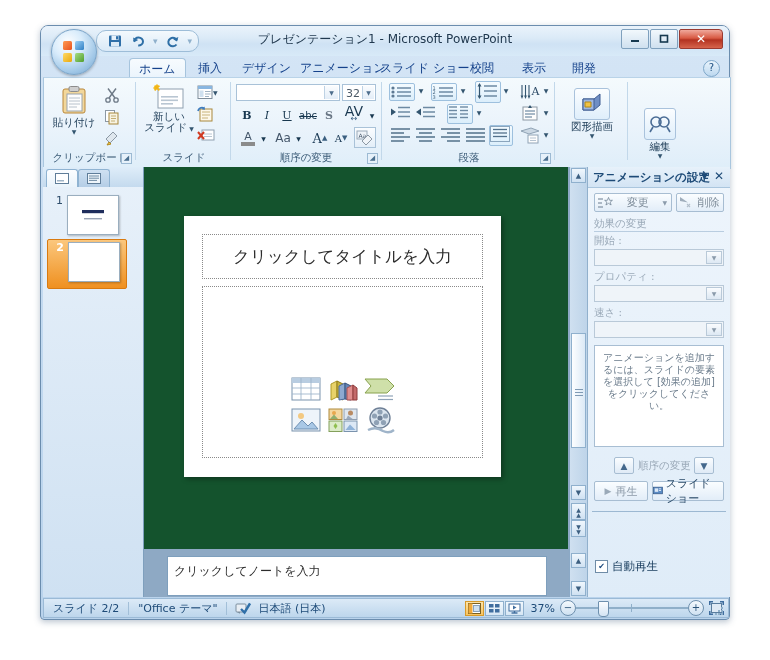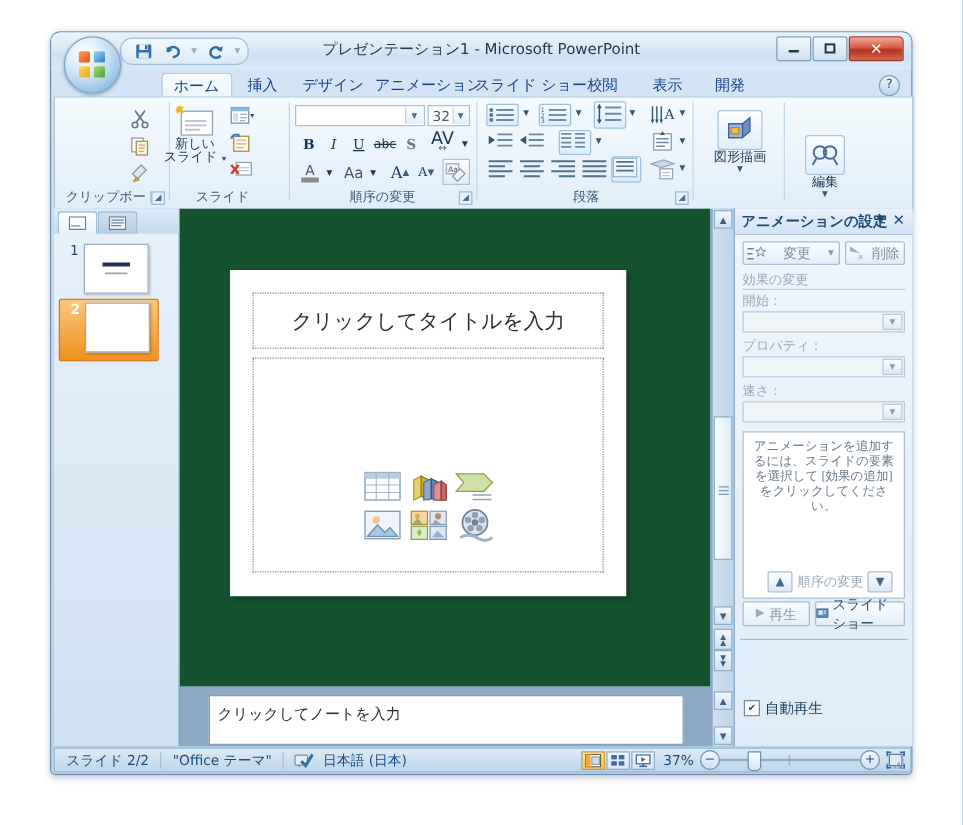--- a/index.html
+++ b/index.html
@@ -142,22 +142,22 @@
   #anihdr .d{position:absolute;right:22px;top:4px;font-size:9px;color:#1d4a77;cursor:pointer;}
   #anihdr .x{position:absolute;right:6px;top:2px;font-size:12px;color:#1d4a77;cursor:pointer;}
   .anibtn{position:absolute;box-sizing:border-box;border:1px solid #a7bdd2;border-radius:2px;
     background:linear-gradient(180deg,#fafdff,#e2edf8);display:flex;align-items:center;cursor:pointer;}
   .dimlabel{position:absolute;font-size:10.5px;color:#9aa9b8;}
   .sectionline{position:absolute;height:1px;background:#b9cde0;}
   .combo{position:absolute;box-sizing:border-box;border:1px solid #b9c9d8;background:#eff4f9;}
   .combo .arrow{position:absolute;right:1px;top:1px;width:14px;bottom:1px;
     border:1px solid #b9c9d8;background:linear-gradient(180deg,#fafcfe,#dde8f3);
     display:flex;align-items:center;justify-content:center;font-size:6px;color:#8b9bab;}
-  #anilist{position:absolute;left:6px;top:178px;width:130px;height:134px;
-    background:#fff;border:1px solid #a8bed3;box-sizing:border-box;font-family:Liberation Serif, serif;}
+  #anilist{position:absolute;left:6px;top:178px;width:130px;height:102px;
+    background:#fff;border:1px solid #a8bed3;box-sizing:border-box;}
   #anilist .msg{padding:6px 5px 0;font-size:10px;color:#6a7b8b;text-align:center;line-height:12px;}
   .orderbtn{position:absolute;width:20px;height:17px;box-sizing:border-box;border:1px solid #a7bdd2;
     border-radius:2px;background:linear-gradient(180deg,#fafdff,#dfeaf6);
     display:flex;align-items:center;justify-content:center;font-size:9px;color:#44688c;cursor:pointer;}
   #chk{position:absolute;left:7px;top:392px;display:flex;align-items:center;gap:4px;cursor:pointer;}
   #chk .box{width:11px;height:11px;background:#fff;border:1px solid #6f8ca7;
     display:flex;align-items:center;justify-content:center;font-size:8px;color:#16457a;}
   
   #status{position:absolute;left:2px;top:572px;width:686px;height:20px;
     background:linear-gradient(180deg,#dceaf7,#bdd6ec);border:1px solid #9bbad6;box-sizing:border-box;
@@ -242,20 +242,35 @@
     <div class="rtab" style="left:330px;">スライド ショー</div>
     <div class="rtab" style="left:420px;">校閲</div>
     <div class="rtab" style="left:472px;">表示</div>
     <div class="rtab" style="left:522px;">開発</div>
     <div id="helpbtn">?</div>
   </div>
 
   <div id="ribbon">
 
     <div class="rgroup" style="left:0;width:92px;">
+      <div class="bigbtn" style="left:6px;top:7px;width:48px;">
+        <svg width="32" height="32" viewBox="0 0 32 32">
+          <rect x="5" y="4" width="22" height="24" rx="2" fill="#f2d79b" stroke="#b9873a"></rect>
+          <rect x="11" y="1.5" width="10" height="5" rx="1.5" fill="#cfcfcf" stroke="#8c8c8c"></rect>
+          <rect x="9" y="9" width="15" height="17" fill="#fdfdfd" stroke="#9aa4ad"></rect>
+          <g stroke="#b8c2cc" stroke-width="1">
+            <line x1="11" y1="13" x2="22" y2="13"></line>
+              <line x1="11" y1="16" x2="22" y2="16"></line>
+            <line x1="11" y1="19" x2="22" y2="19"></line>
+              <line x1="11" y1="22" x2="19" y2="22"></line>
+          </g>
+        </svg>
+        <span class="lbl">貼り付け</span>
+        <span class="caret">▼</span>
+      </div>
       <div class="smlbtn" style="left:60px;top:9px;">
         <svg width="16" height="16" viewBox="0 0 16 16">
           <line x1="4" y1="1.5" x2="11" y2="11" stroke="#6d7986" stroke-width="1.4"></line>
           <line x1="12" y1="1.5" x2="5" y2="11" stroke="#6d7986" stroke-width="1.4"></line>
           <circle cx="4" cy="13" r="2.2" fill="none" stroke="#6d7986" stroke-width="1.3"></circle>
           <circle cx="12" cy="13" r="2.2" fill="none" stroke="#6d7986" stroke-width="1.3"></circle>
         </svg>
       </div>
       <div class="smlbtn" style="left:60px;top:31px;">
         <svg width="16" height="16" viewBox="0 0 16 16">
@@ -272,21 +287,21 @@
         <svg width="16" height="16" viewBox="0 0 16 16">
           <path d="M2 9 L9 2 L13 6 L6 13 Z" fill="#dfe7ee" stroke="#8c98a4"></path>
           <path d="M5 12 L3 15 L7 14 Z" fill="#f0c24b" stroke="#b08b22"></path>
         </svg>
       </div>
       <div class="gl">クリップボード</div>
       <div class="dlg" style="right:4px;">◢</div>
       <div class="gsep" style="right:0;"></div>
     </div>
 
-    <div class="rgroup" style="left:80px;width:108px;font-family:Liberation Mono, monospace;">
+    <div class="rgroup" style="left:93px;width:94px;">
       <div class="bigbtn" style="left:6px;top:6px;width:52px;">
         <svg width="34" height="28" viewBox="0 0 34 28">
           <rect x="6" y="5" width="25" height="19" fill="#fff" stroke="#8fa0b0"></rect>
           <rect x="9" y="12" width="17" height="1.6" fill="#b9c6d2"></rect>
           <rect x="9" y="15.5" width="17" height="1.6" fill="#b9c6d2"></rect>
           <rect x="9" y="19" width="12" height="1.6" fill="#b9c6d2"></rect>
           <g stroke="#f2b513" stroke-width="1.8">
             <line x1="5" y1="4" x2="5" y2="0.5"></line>
               <line x1="5" y1="4" x2="1.5" y2="4"></line>
             <line x1="2.6" y1="1.6" x2="7.4" y2="6.4"></line>

